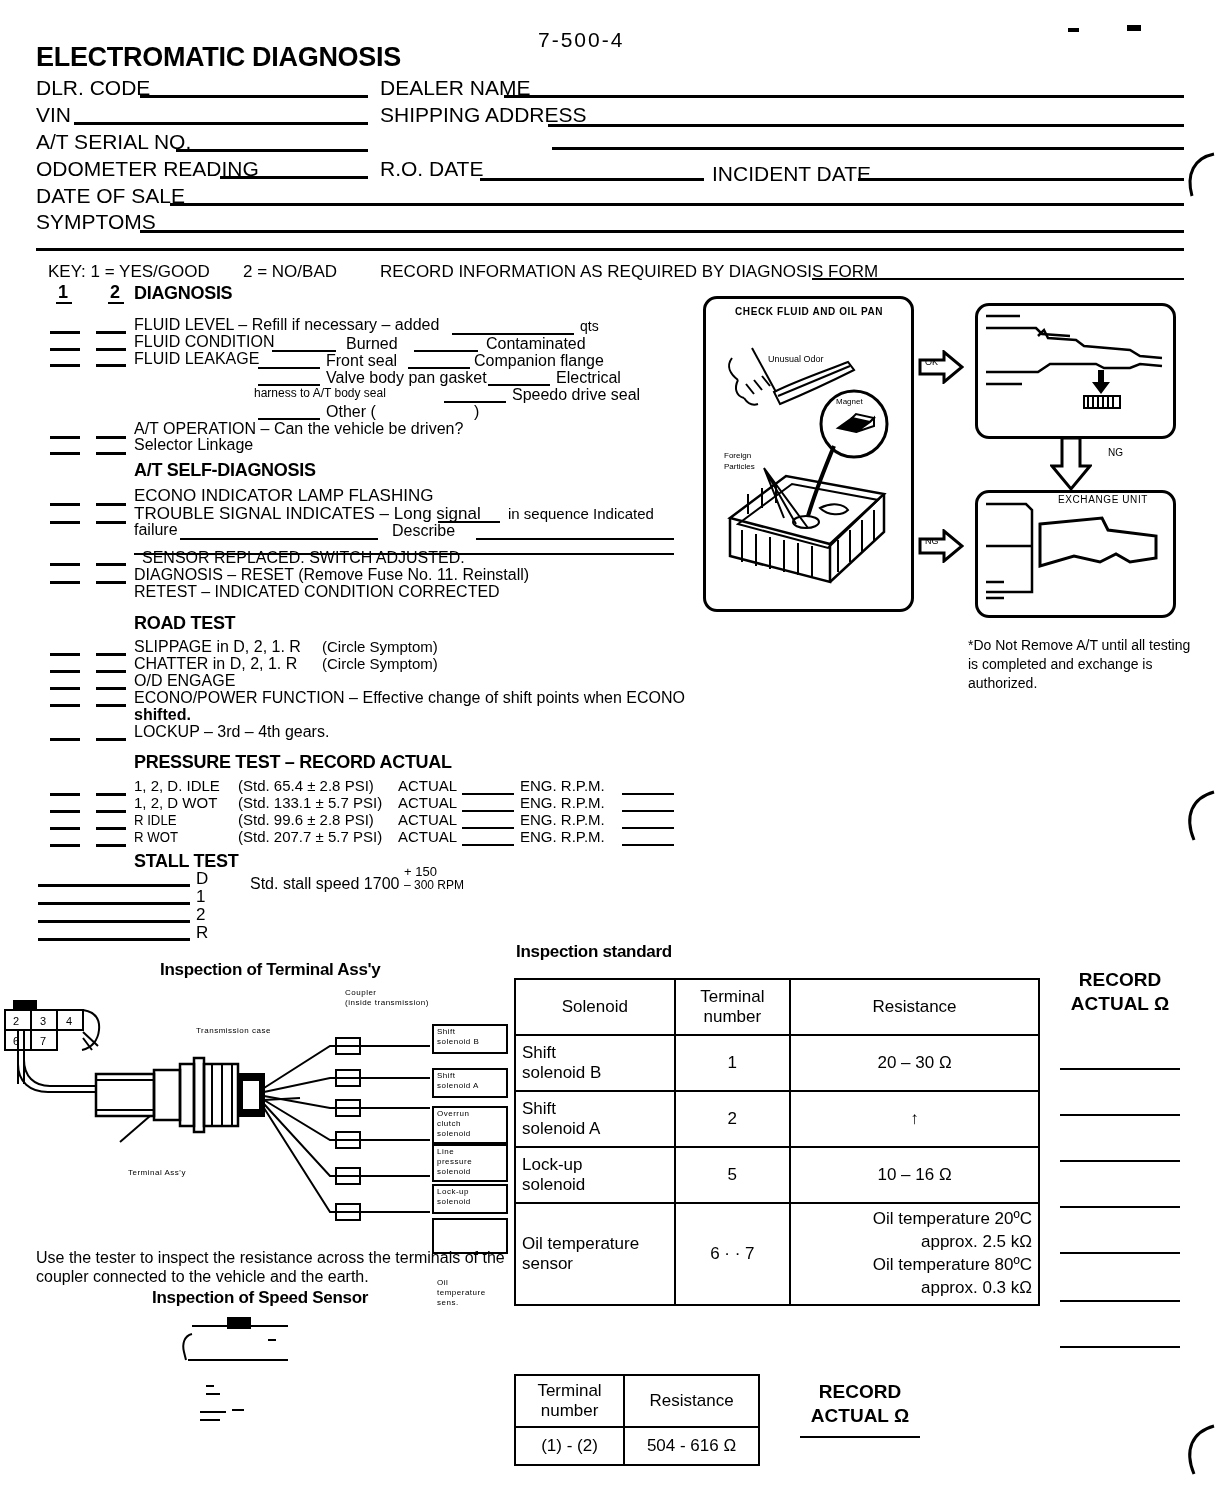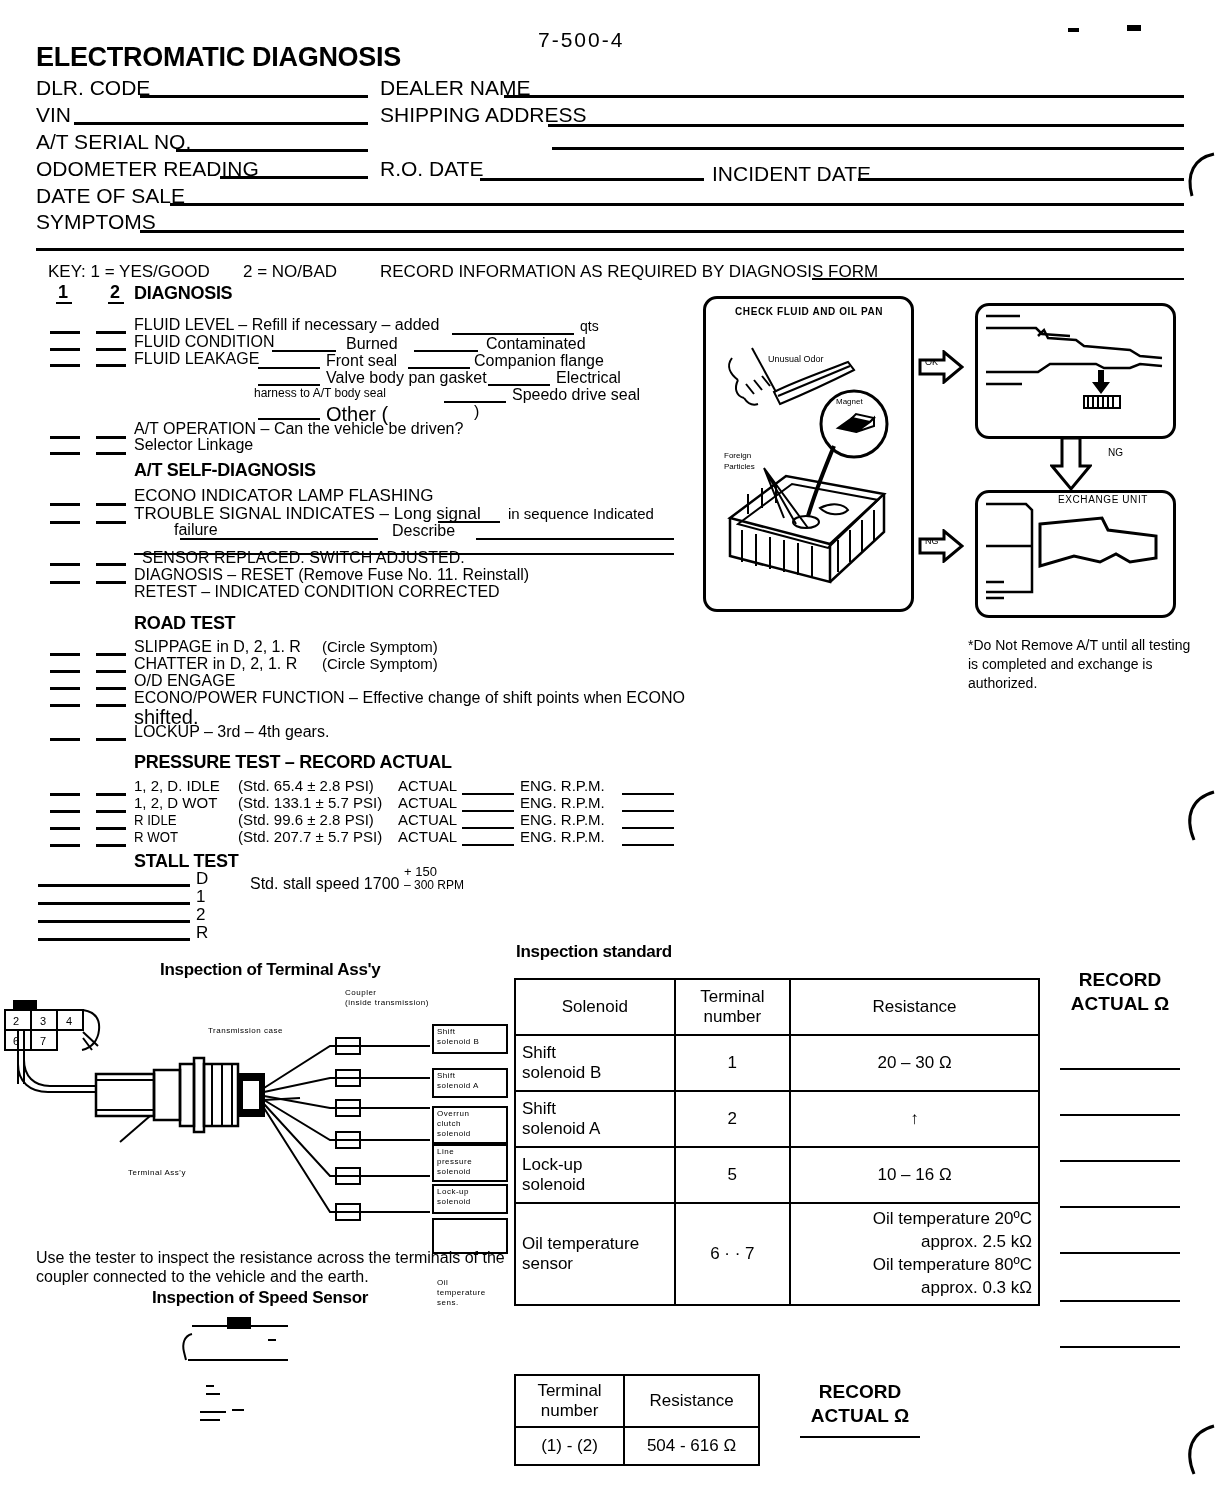--- a/index.html
+++ b/index.html
@@ -104,21 +104,21 @@
 <div class="rule" style="left:258px;top:384px;width:62px;"></div>
 <div class="abs" style="left:326px;top:369px;font-size:16px;">Valve body pan gasket</div>
 <div class="rule" style="left:488px;top:384px;width:62px;"></div>
 <div class="abs" style="left:556px;top:369px;font-size:16px;">Electrical</div>
 
 <div class="abs" style="left:254px;top:386px;font-size:12px;">harness to A/T body seal</div>
 <div class="rule" style="left:444px;top:401px;width:62px;"></div>
 <div class="abs" style="left:512px;top:386px;font-size:16px;">Speedo drive seal</div>
 
 <div class="rule" style="left:258px;top:418px;width:62px;"></div>
-<div class="abs" style="left:326px;top:403px;font-size:20px;">Other (</div>
+<div class="abs" style="left:326px;top:403px;font-size:16px;">Other (</div>
 <div class="abs" style="left:474px;top:403px;font-size:16px;">)</div>
 
 <div class="rule3" style="left:50px;top:436px;width:30px;"></div>
 <div class="rule3" style="left:96px;top:436px;width:30px;"></div>
 <div class="abs" style="left:134px;top:420px;font-size:16px;">A/T OPERATION – Can the vehicle be driven?</div>
 
 <div class="rule3" style="left:50px;top:452px;width:30px;"></div>
 <div class="rule3" style="left:96px;top:452px;width:30px;"></div>
 <div class="abs" style="left:134px;top:436px;font-size:16px;">Selector Linkage</div>
 
@@ -127,21 +127,21 @@
 <div class="rule3" style="left:50px;top:503px;width:30px;"></div>
 <div class="rule3" style="left:96px;top:503px;width:30px;"></div>
 <div class="abs" style="left:134px;top:486px;font-size:17px;">ECONO INDICATOR LAMP FLASHING</div>
 
 <div class="rule3" style="left:50px;top:521px;width:30px;"></div>
 <div class="rule3" style="left:96px;top:521px;width:30px;"></div>
 <div class="abs" style="left:134px;top:504px;font-size:17px;">TROUBLE SIGNAL INDICATES – Long signal</div>
 <div class="rule" style="left:438px;top:521px;width:62px;"></div>
 <div class="abs" style="left:508px;top:505px;font-size:15px;">in sequence  Indicated</div>
 
-<div class="abs" style="left:134px;top:521px;font-size:16px;margin-left:40px;">failure</div>
+<div class="abs" style="left:134px;top:521px;font-size:16px;">failure</div>
 <div class="rule" style="left:180px;top:538px;width:198px;"></div>
 <div class="abs" style="left:392px;top:522px;font-size:16px;">Describe</div>
 <div class="rule" style="left:476px;top:538px;width:198px;"></div>
 <div class="rule" style="left:134px;top:553px;width:540px;"></div>
 
 <div class="rule3" style="left:50px;top:563px;width:30px;"></div>
 <div class="rule3" style="left:96px;top:563px;width:30px;"></div>
 <div class="abs" style="left:134px;top:549px;font-size:16px;margin-left:8px;">SENSOR REPLACED. SWITCH ADJUSTED.</div>
 
 <div class="rule3" style="left:50px;top:581px;width:30px;"></div>
@@ -161,21 +161,21 @@
 <div class="abs" style="left:134px;top:655px;font-size:16px;">CHATTER in D, 2, 1. R</div>
 <div class="abs" style="left:322px;top:655px;font-size:15px;">(Circle Symptom)</div>
 
 <div class="rule3" style="left:50px;top:687px;width:30px;"></div>
 <div class="rule3" style="left:96px;top:687px;width:30px;"></div>
 <div class="abs" style="left:134px;top:672px;font-size:16px;">O/D ENGAGE</div>
 
 <div class="rule3" style="left:50px;top:704px;width:30px;"></div>
 <div class="rule3" style="left:96px;top:704px;width:30px;"></div>
 <div class="abs" style="left:134px;top:689px;font-size:16px;">ECONO/POWER FUNCTION – Effective change of shift points when ECONO</div>
-<div class="abs" style="left:134px;top:706px;font-size:20px;">shifted.</div>
+<div class="abs" style="left:134px;top:706px;font-size:16px;font-weight:bold;">shifted.</div>
 
 <div class="rule3" style="left:50px;top:738px;width:30px;"></div>
 <div class="rule3" style="left:96px;top:738px;width:30px;"></div>
 <div class="abs" style="left:134px;top:723px;font-size:16px;">LOCKUP – 3rd – 4th gears.</div>
 
 <div class="abs ttl" style="left:134px;top:752px;font-size:18px;">PRESSURE TEST – RECORD ACTUAL</div>
 
 <div class="rule3" style="left:50px;top:793px;width:30px;"></div>
 <div class="rule3" style="left:96px;top:793px;width:30px;"></div>
 <div class="abs" style="left:134px;top:777px;font-size:15px;">1, 2, D. IDLE</div>
@@ -329,21 +329,21 @@
   </g>
   <text x="11" y="37" font-family="Liberation Sans, sans-serif" font-size="11" fill="#000">2</text>
   <text x="38" y="37" font-family="Liberation Sans, sans-serif" font-size="11" fill="#000">3</text>
   <text x="64" y="37" font-family="Liberation Sans, sans-serif" font-size="11" fill="#000">4</text>
   <text x="11" y="57" font-family="Liberation Sans, sans-serif" font-size="11" fill="#000">6</text>
   <text x="38" y="57" font-family="Liberation Sans, sans-serif" font-size="11" fill="#000">7</text>
 </svg>
 
 <div class="abs lbltiny" style="left:345px;top:988px;white-space:pre;">Coupler
 (inside transmission)</div>
-<div class="abs lbltiny" style="left:196px;top:1026px;margin-left:12px;">Transmission case</div>
+<div class="abs lbltiny" style="left:196px;top:1026px;">Transmission case</div>
 <div class="abs lbltiny" style="left:128px;top:1168px;">Terminal Ass'y</div>
 
 <svg class="abs" style="left:0px;top:1030px;" width="510" height="230" viewBox="0 0 510 230">
   <g stroke="#000" fill="none" stroke-width="2">
 
     <path d="M18,0 L18,34 C18,52 30,62 48,62 L96,62"></path>
     <path d="M24,0 L24,30 C24,46 34,56 50,56 L96,56"></path>
 
     <rect x="96" y="44" width="58" height="42" stroke-width="2.5"></rect>
     <path d="M96,50 L154,50 M96,80 L154,80"></path>

